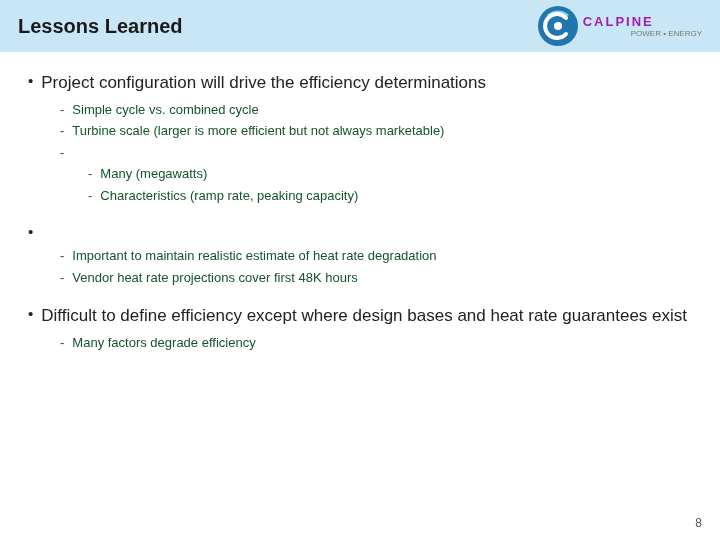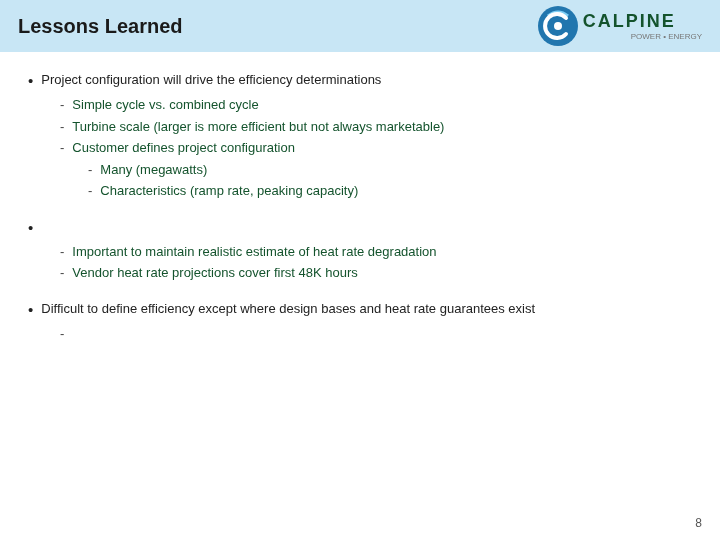--- a/index.html
+++ b/index.html
@@ -54,21 +54,21 @@
     }
 
     .bullet-dot {
       font-size: 15px;
       line-height: 1.4;
       color: #222;
       flex-shrink: 0;
     }
 
     .bullet-text {
-      font-size: 13px;
+      font-size: 17px;
       line-height: 1.5;
       color: #222;
     }
 
     .sub-items {
       margin-left: 32px;
       margin-top: 2px;
     }
 
     .sub-item {
@@ -124,21 +124,21 @@
 
         <circle cx="22" cy="22" r="20" fill="#2176ae"></circle>
 
         <path d="M12,12 Q22,4 32,12" stroke="#7ecef4" stroke-width="3" fill="none"></path>
 
         <path d="M30,14 A12,12 0 1,0 30,30" stroke="white" stroke-width="4" fill="none" stroke-linecap="round"></path>
 
         <circle cx="22" cy="22" r="4" fill="white"></circle>
       </svg>
       <div>
-        <div style="font-size:18px; font-weight:bold; color:#14532d; letter-spacing:2px;">CALPINE</div>
+        <div style="font-size:13px; font-weight:bold; color:#a21caf; letter-spacing:2px;">CALPINE</div>
         <div style="font-size:8px; color:#777;margin-left:48px;">POWER • ENERGY</div>
       </div>
     </div>
   </div>
 
   <div class="content">
 
     <div class="bullet-section">
       <div class="bullet-main">
         <span class="bullet-dot">•</span>
@@ -148,21 +148,20 @@
         <div class="sub-item">
           <span class="dash">-</span>
           <span class="sub-text">Simple cycle vs. combined cycle</span>
         </div>
         <div class="sub-item">
           <span class="dash">-</span>
           <span class="sub-text">Turbine scale (larger is more efficient but not always marketable)</span>
         </div>
         <div class="sub-item">
           <span class="dash">-</span>
-          <span class="sub-text">Customer defines project configuration</span>
         </div>
 
         <div class="sub-sub-items">
           <div class="sub-item">
             <span class="dash">-</span>
             <span class="sub-text">Many (megawatts)</span>
           </div>
           <div class="sub-item">
             <span class="dash">-</span>
             <span class="sub-text">Characteristics (ramp rate, peaking capacity)</span>
@@ -188,20 +187,21 @@
     </div>
 
     <div class="bullet-section">
       <div class="bullet-main">
         <span class="bullet-dot">•</span>
         <span class="bullet-text">Difficult to define efficiency except where design bases and heat rate guarantees exist</span>
       </div>
       <div class="sub-items">
         <div class="sub-item">
           <span class="dash">-</span>
+          <span class="sub-text">Many factors degrade efficiency</span>
         </div>
       </div>
     </div>
 
   </div>
 
   <div class="footer">8</div>
 
 </div>
 

